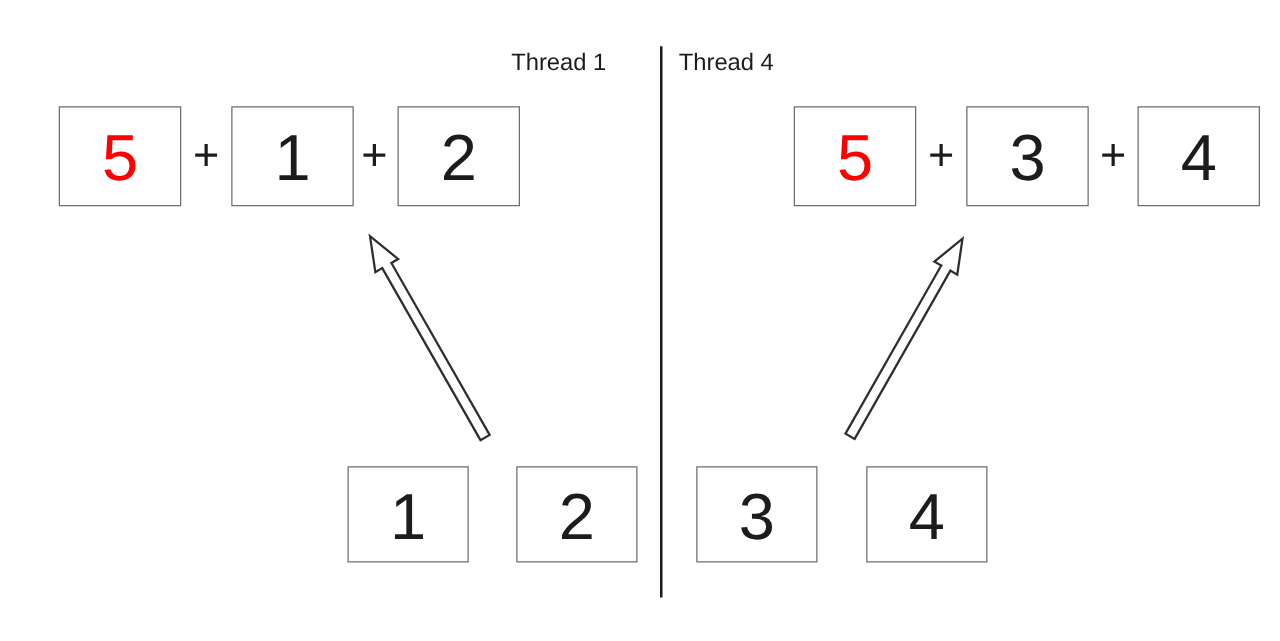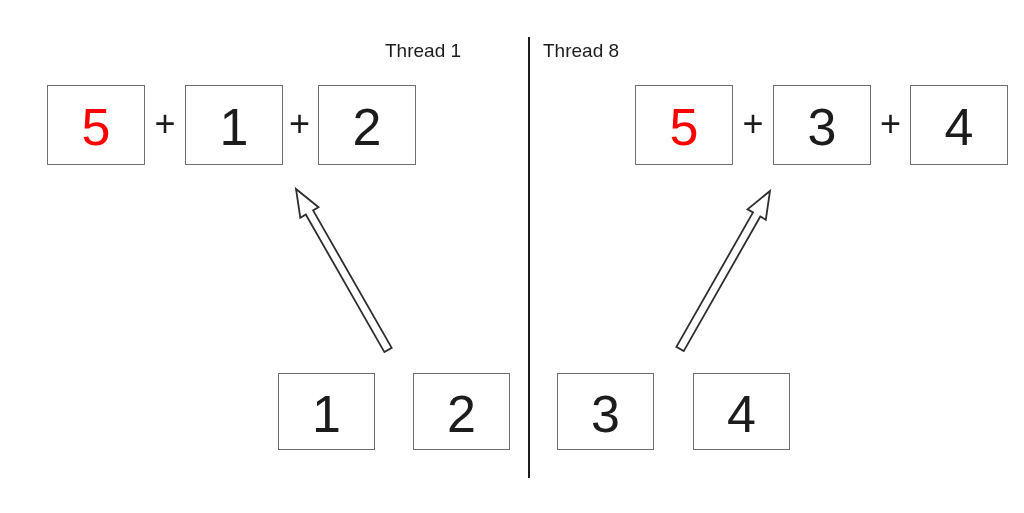--- a/index.html
+++ b/index.html
@@ -15,21 +15,21 @@
     overflow: hidden;
   }
   .hlabel {
     position: absolute;
     top: 40px;
     font-size: 19px;
     line-height: 22px;
     color: var(--number-black, #1c1c1c);
     white-space: nowrap;
   }
-  .hlabel-left  { left: 385px; width: 128px; }
+  .hlabel-left  { left: 357px; width: 128px; text-align: right; }
   .hlabel-right { left: 543px; }
   .divider {
     position: absolute;
     left: 528px;
     top: 37px;
     width: 2px;
     height: 441px;
     background: var(--divider, #1c1c1c);
   }
   .box {
@@ -72,21 +72,21 @@
     stroke-width: 1.8;
     stroke-linejoin: miter;
   }
 </style>
 </head>
 <body>
 
 <div class="canvas">
 
   <div class="hlabel hlabel-left">Thread 1</div>
-  <div class="hlabel hlabel-right">Thread 8</div>
+  <div class="hlabel hlabel-right">Thread 4</div>
   <div class="divider"></div>
 
   <div class="box" style="left:47px; top:85px;">
     <span class="num accent">5</span>
   </div>
   <div class="plus" style="left:145px; width:40px;">+</div>
   <div class="box" style="left:185px; top:85px;">
     <span class="num">1</span>
   </div>
   <div class="plus" style="left:281px; width:37px;">+</div>

